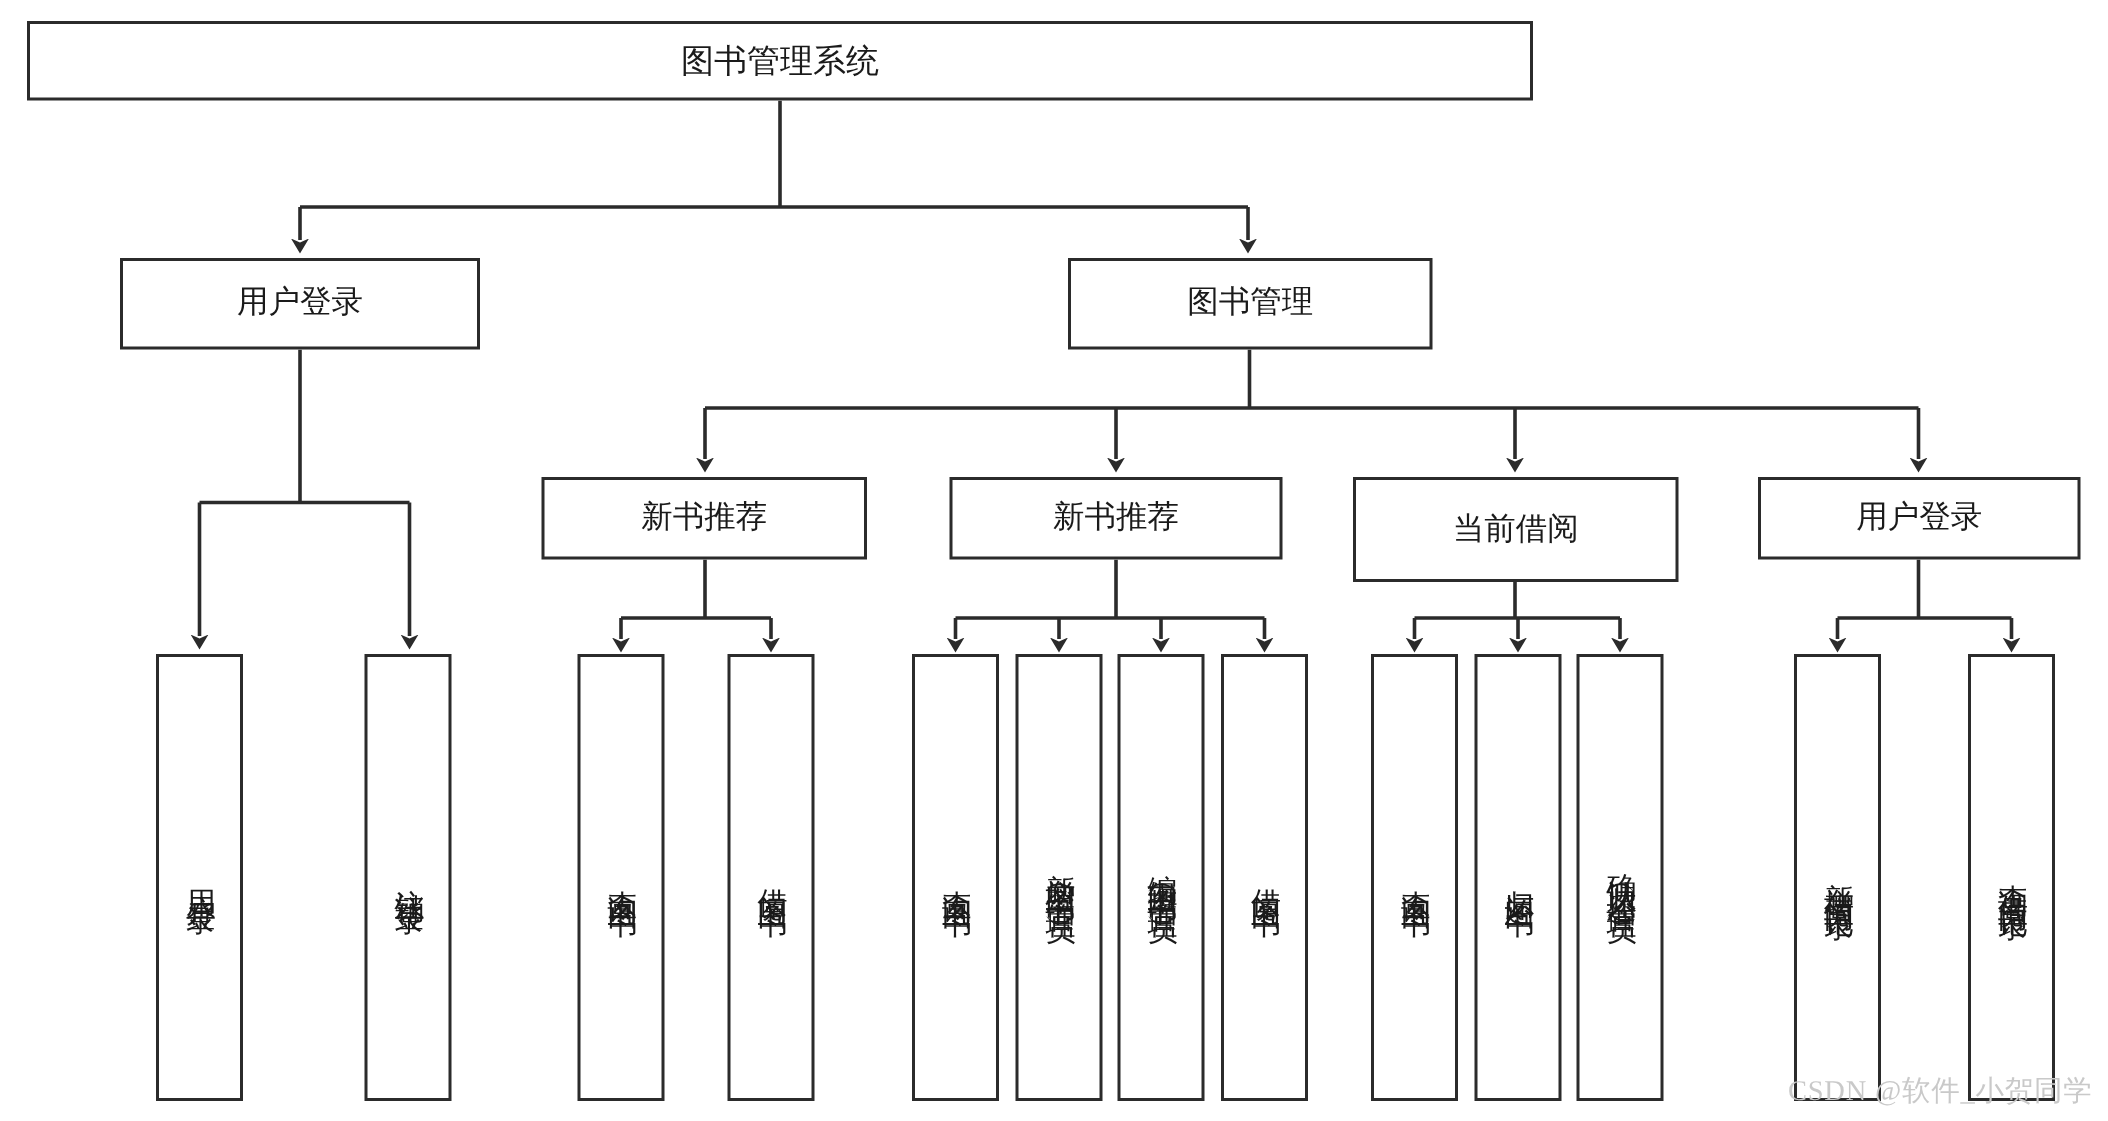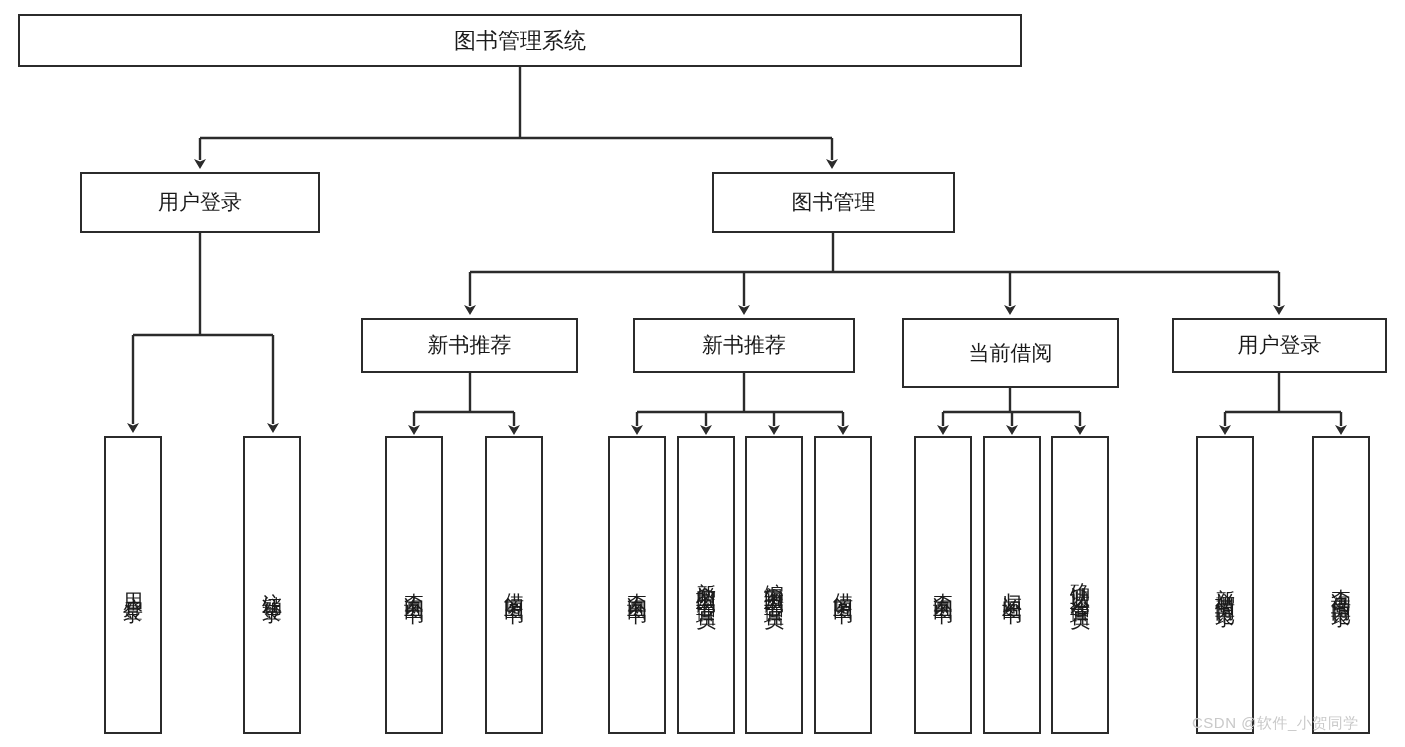--- a/index.html
+++ b/index.html
@@ -43,25 +43,25 @@
     writing-mode:vertical-rl;
     text-orientation:upright;
     font-size:20px;
     line-height:1.05;
     letter-spacing:4px;
     white-space:nowrap;
   }
   .watermark{
     position:absolute;
     color:#c9c9c9;
-    font-size:15px;
+    font-size:19px;
     letter-spacing:0.5px;
     white-space:nowrap;
     user-select:none;
-    font-family:Liberation Sans, sans-serif;
+    font-family:Liberation Serif, serif;
   }
 </style>
 </head>
 <body>
 
 <div id="canvas">
 
   <svg id="wires" viewBox="0 0 1405 747" xmlns="http://www.w3.org/2000/svg">
     <defs>
       <marker id="arrow" markerWidth="10" markerHeight="12" refX="1" refY="6" orient="auto" markerUnits="userSpaceOnUse">

